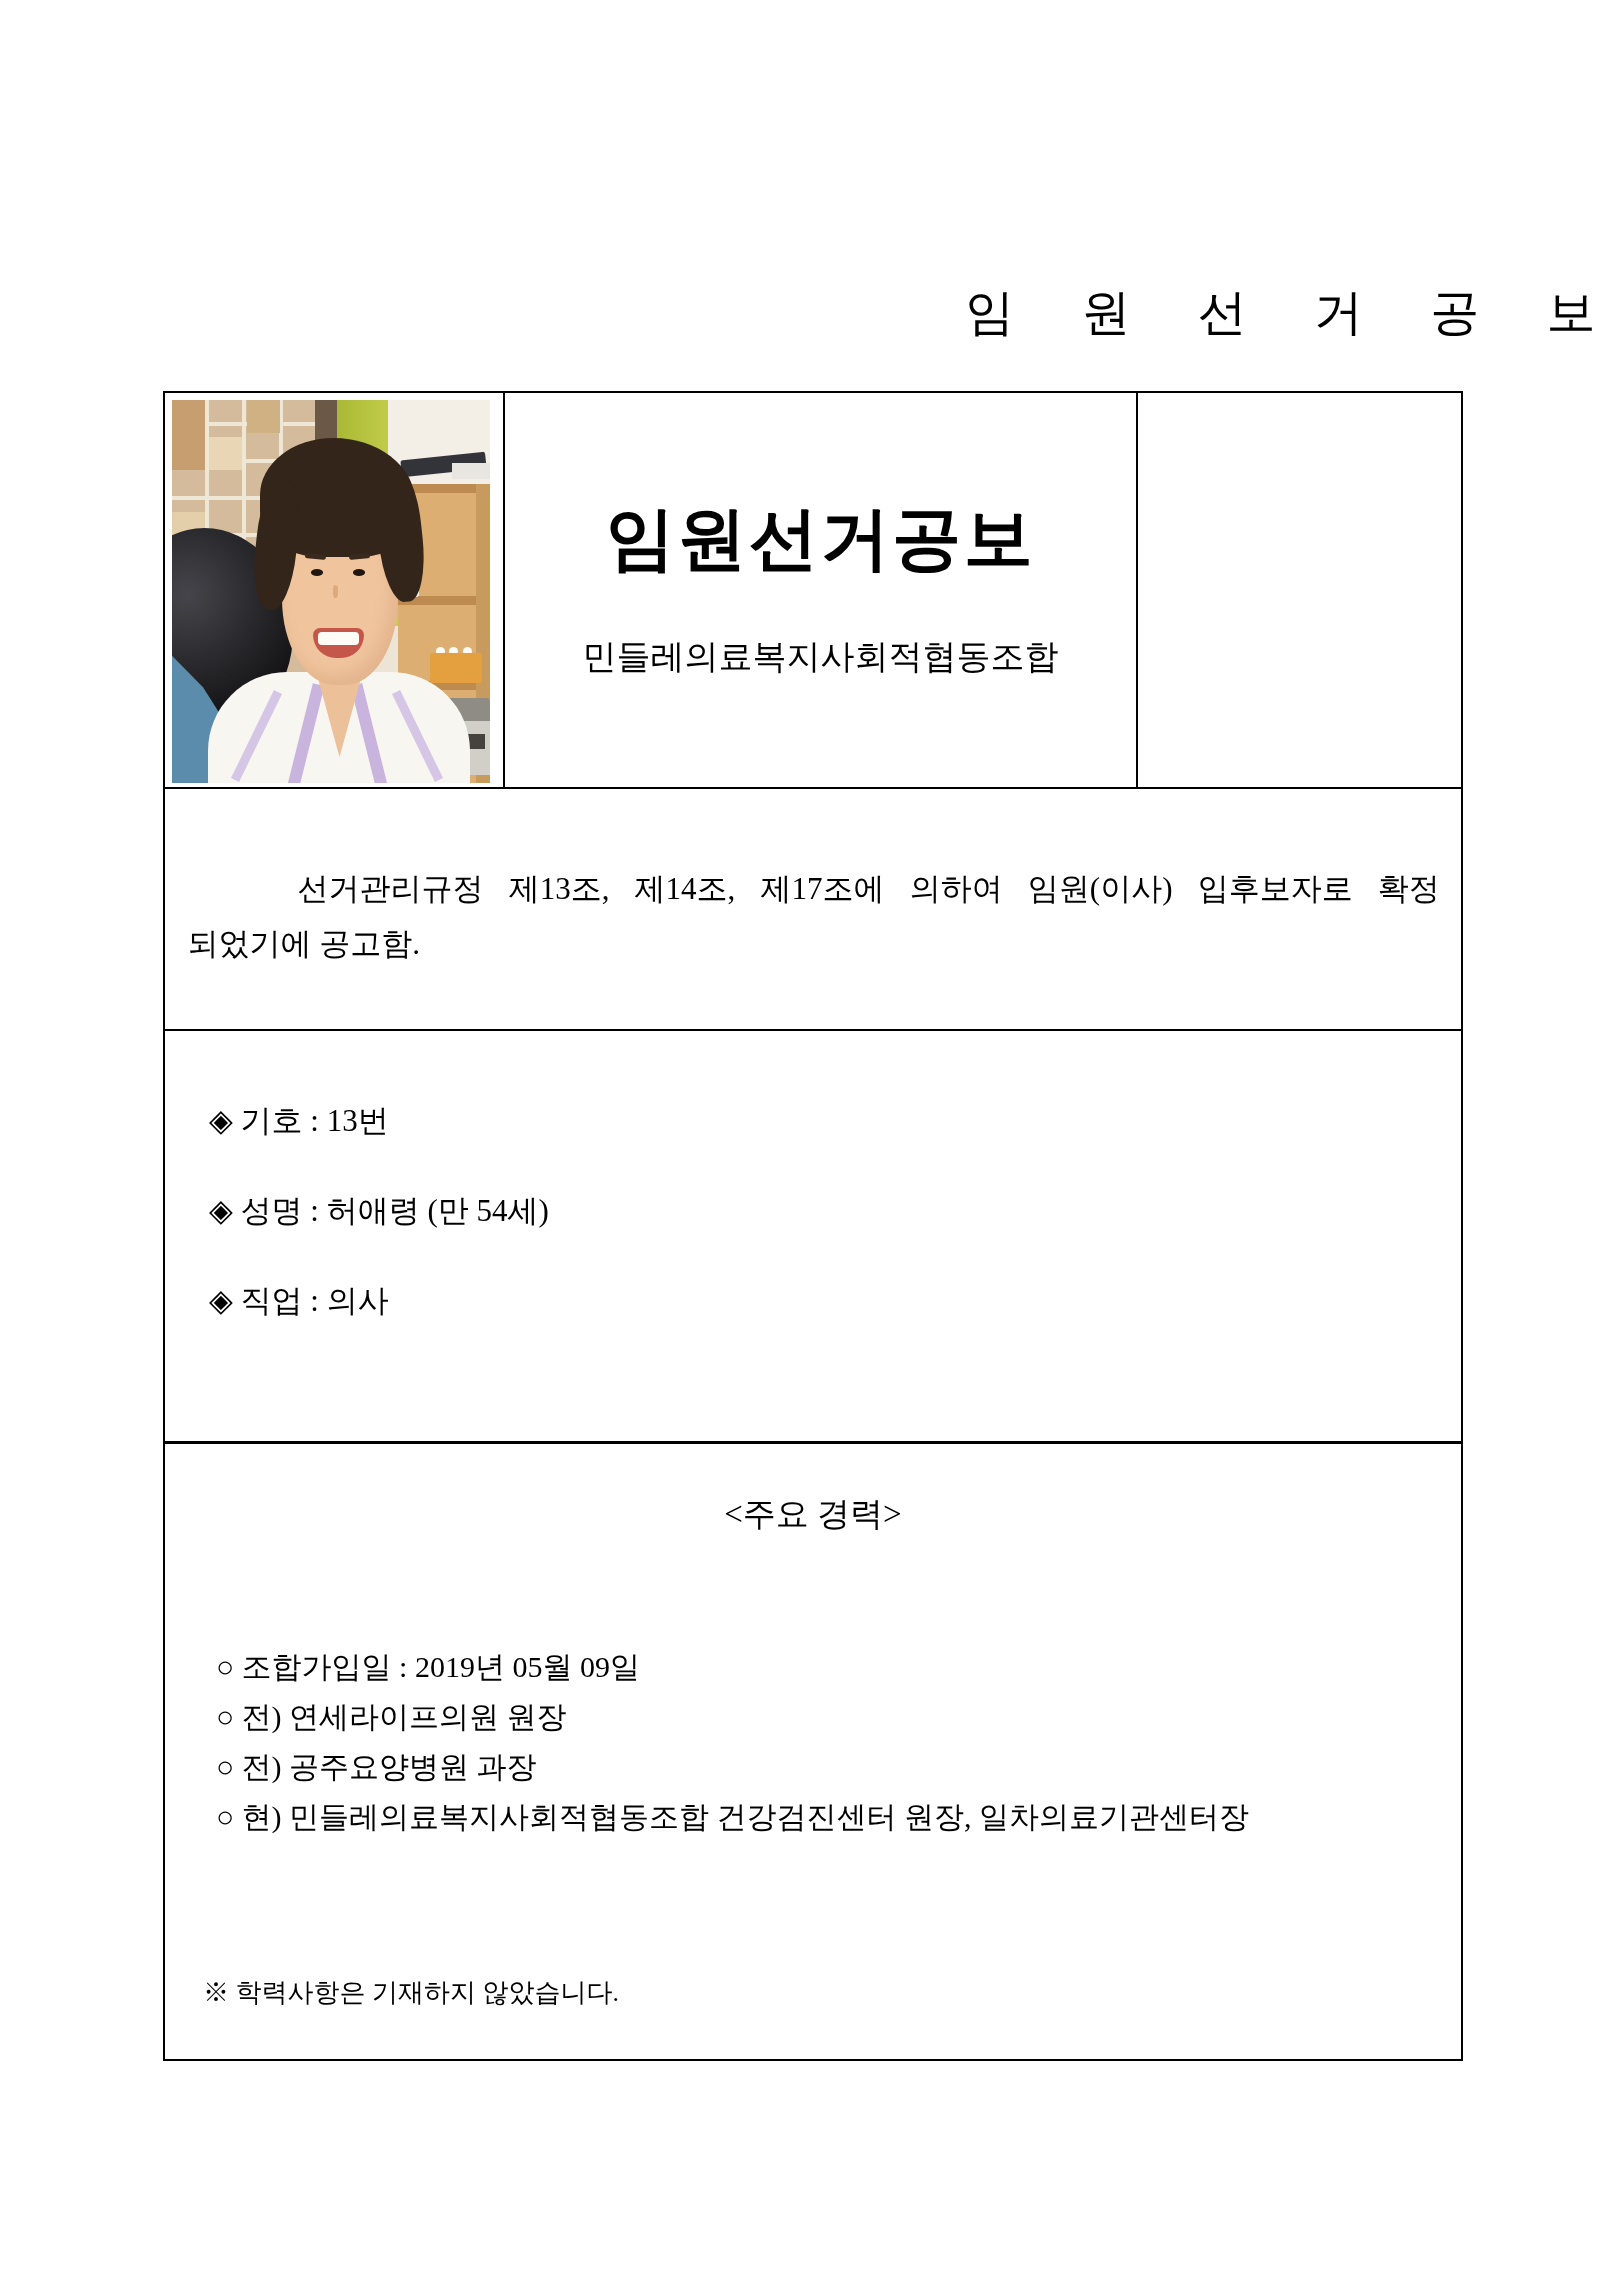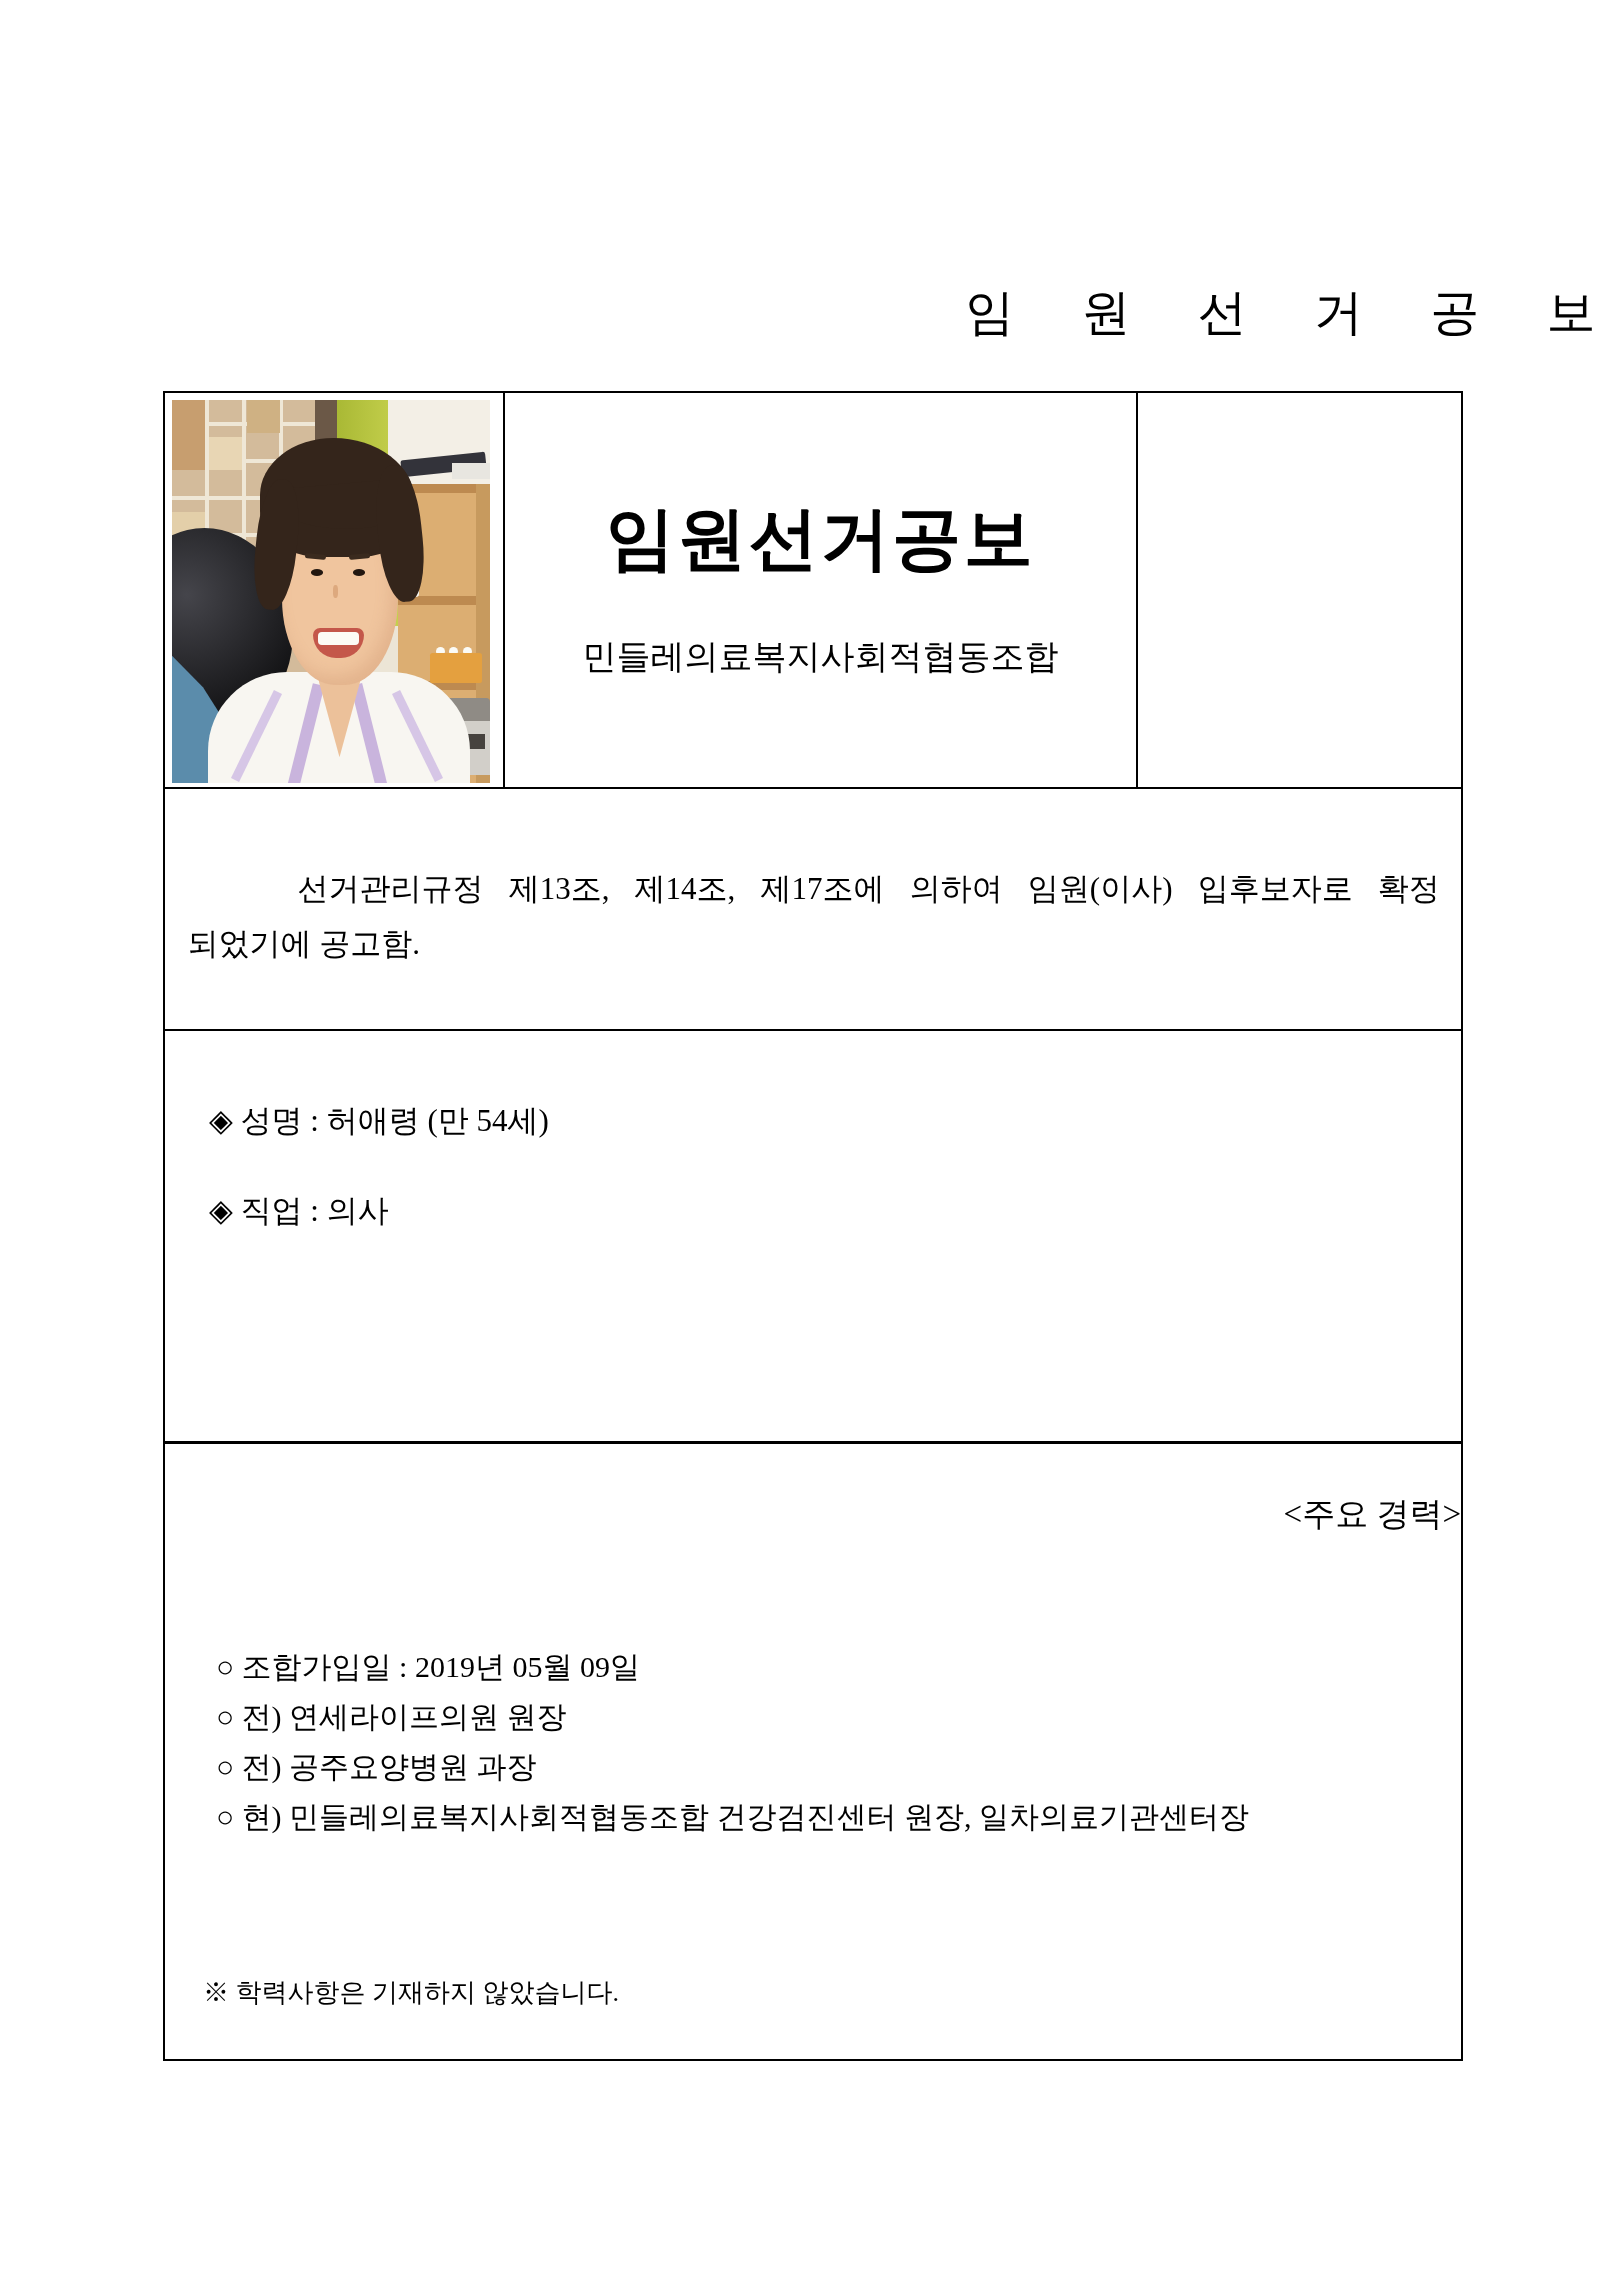--- a/index.html
+++ b/index.html
@@ -45,21 +45,21 @@
   
   .announce {
     margin:12px; font-size:31px; line-height:55px;
     text-align:justify; text-indent:110px; word-break:keep-all;
   }
 
   
   .item { font-size:31px; line-height:35px; margin-bottom:55px; white-space:nowrap; }
 
   
-  .career-heading { text-align:right; font-size:33px; line-height:37px; }
+  .career-heading { text-align:center; font-size:33px; line-height:37px; }
   .career-list    { margin-top:109px; padding-left:51px; }
   .career-entry   { font-size:30px; line-height:50px; white-space:nowrap; }
   .career-note    { margin-top:131px; padding-left:38px; font-size:26px; line-height:39px; }
 
   
   .ph { position:relative; width:318px; height:383px; overflow:hidden;
         background:#ece5d6; }
   .ph div { position:absolute; }
 
   .ph-tiles { left:0; top:0; width:143px; height:281px; background:#d3bb9b;
@@ -196,20 +196,21 @@
     <div class="doc-org">민들레의료복지사회적협동조합</div>
   </div>
 
 </div>
 
 <div class="sect sect-para">
   <p class="announce">선거관리규정 제13조, 제14조, 제17조에 의하여 임원(이사) 입후보자로 확정 되었기에 공고함.</p>
 </div>
 
 <div class="sect sect-items">
+  <div class="item">◈ 기호 : 13번</div>
   <div class="item">◈ 성명 : 허애령 (만 54세)</div>
   <div class="item">◈ 직업 : 의사</div>
 </div>
 
 <div class="sect sect-career">
   <div class="career-heading">&lt;주요 경력&gt;</div>
   <div class="career-list">
     <div class="career-entry">○ 조합가입일 : 2019년 05월 09일</div>
     <div class="career-entry">○ 전) 연세라이프의원 원장</div>
     <div class="career-entry">○ 전) 공주요양병원 과장</div>

